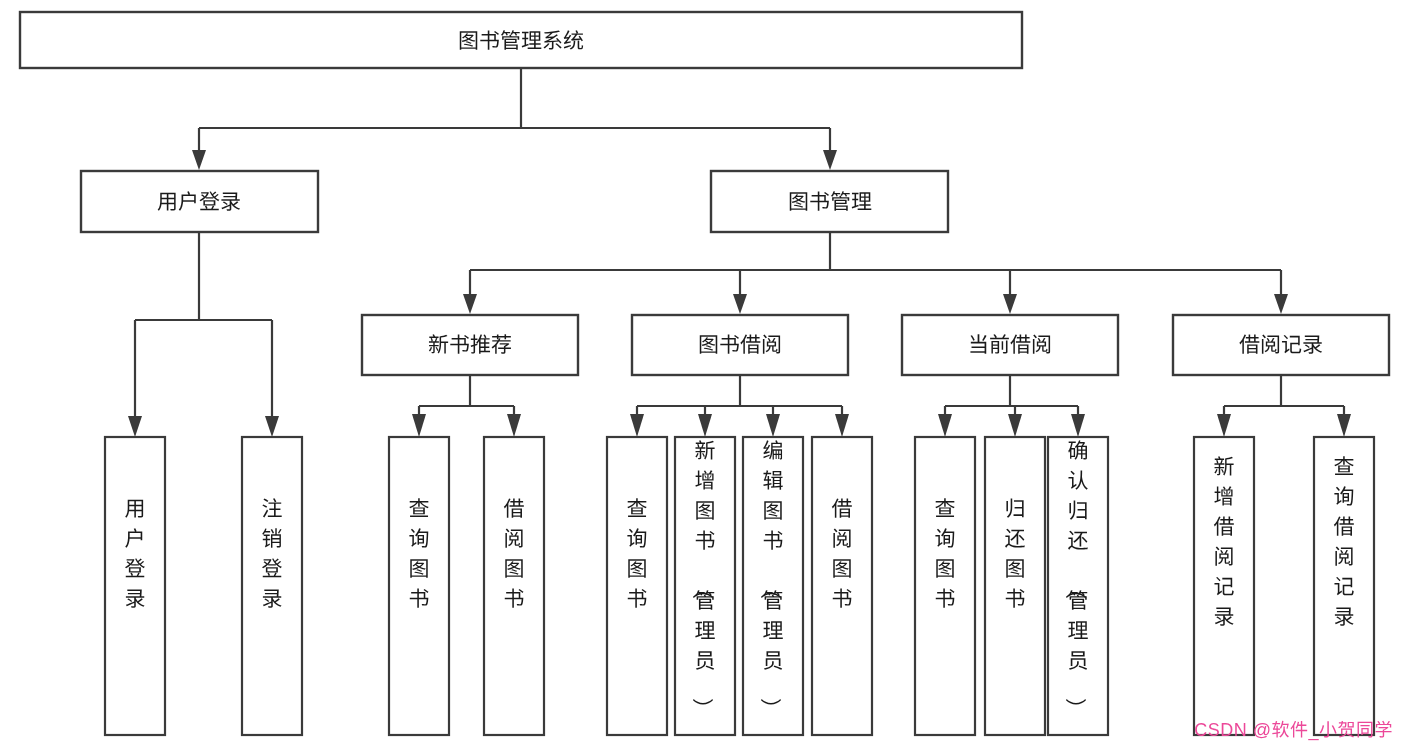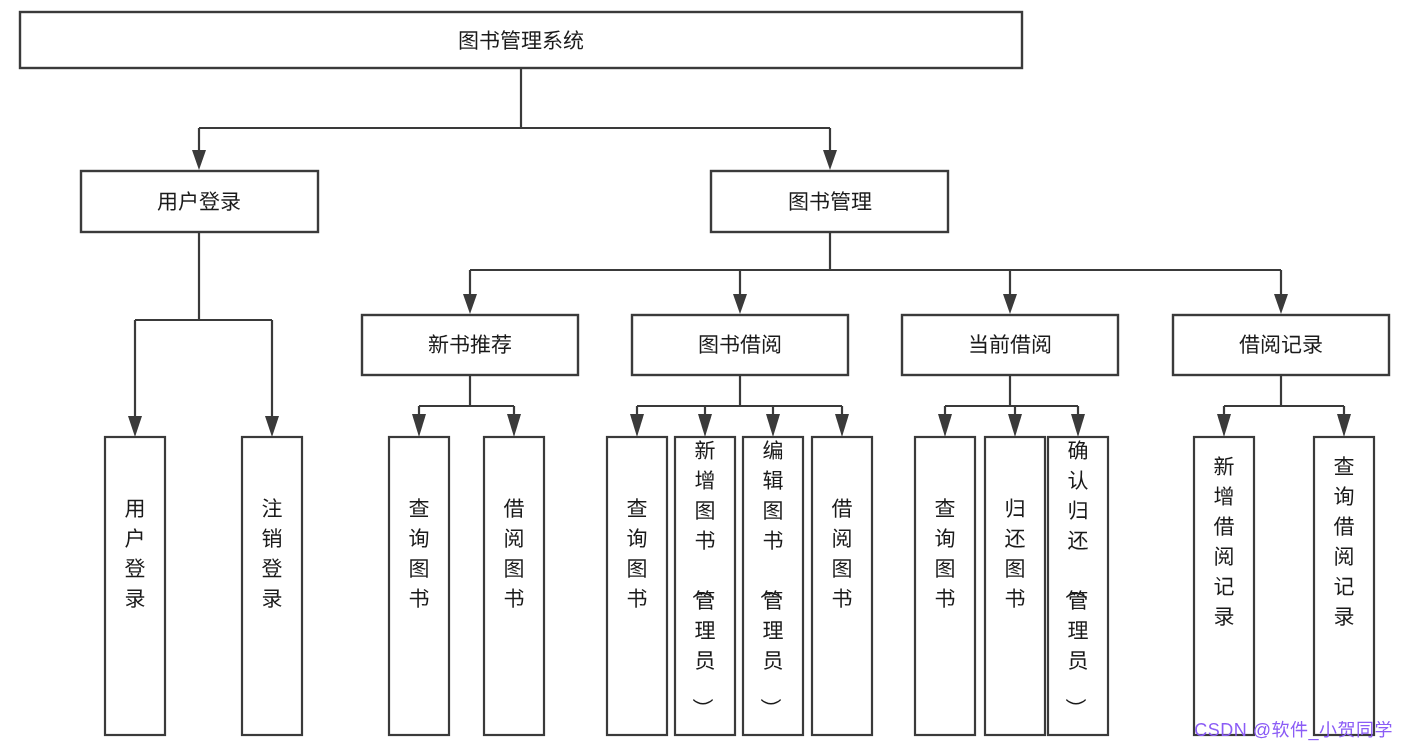--- a/index.html
+++ b/index.html
@@ -246,15 +246,15 @@
       <text class="node-label-vertical" x="1224" y="474" fill="#1a1a1a"><tspan x="1224" y="474">新</tspan><tspan x="1224" y="504">增</tspan><tspan x="1224" y="534">借</tspan><tspan x="1224" y="564">阅</tspan><tspan x="1224" y="594">记</tspan><tspan x="1224" y="624">录</tspan></text>
     </g>
 
     <g>
       <rect class="node-box-thin" x="1314" y="437" width="60" height="298" stroke="#3a3a3a" fill="#ffffff"></rect>
       <text class="node-label-vertical" x="1344" y="474" fill="#1a1a1a"><tspan x="1344" y="474">查</tspan><tspan x="1344" y="504">询</tspan><tspan x="1344" y="534">借</tspan><tspan x="1344" y="564">阅</tspan><tspan x="1344" y="594">记</tspan><tspan x="1344" y="624">录</tspan></text>
     </g>
 
   </svg>
 
-  <div class="watermark-text" style="color: #8b5cf6;">CSDN @软件_小贺同学</div>
+  <div class="watermark-text" style="color: #ec4899;">CSDN @软件_小贺同学</div>
 
 </div>
 
 </body></html>

